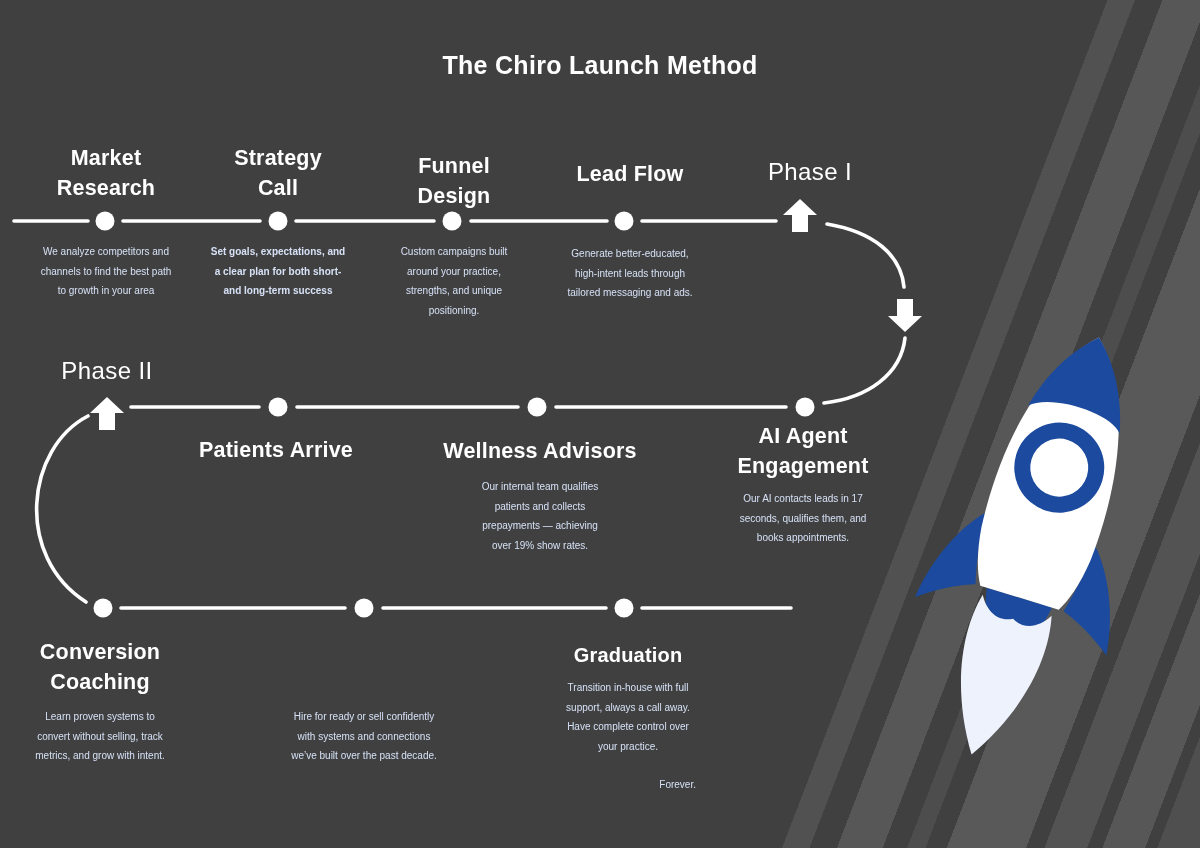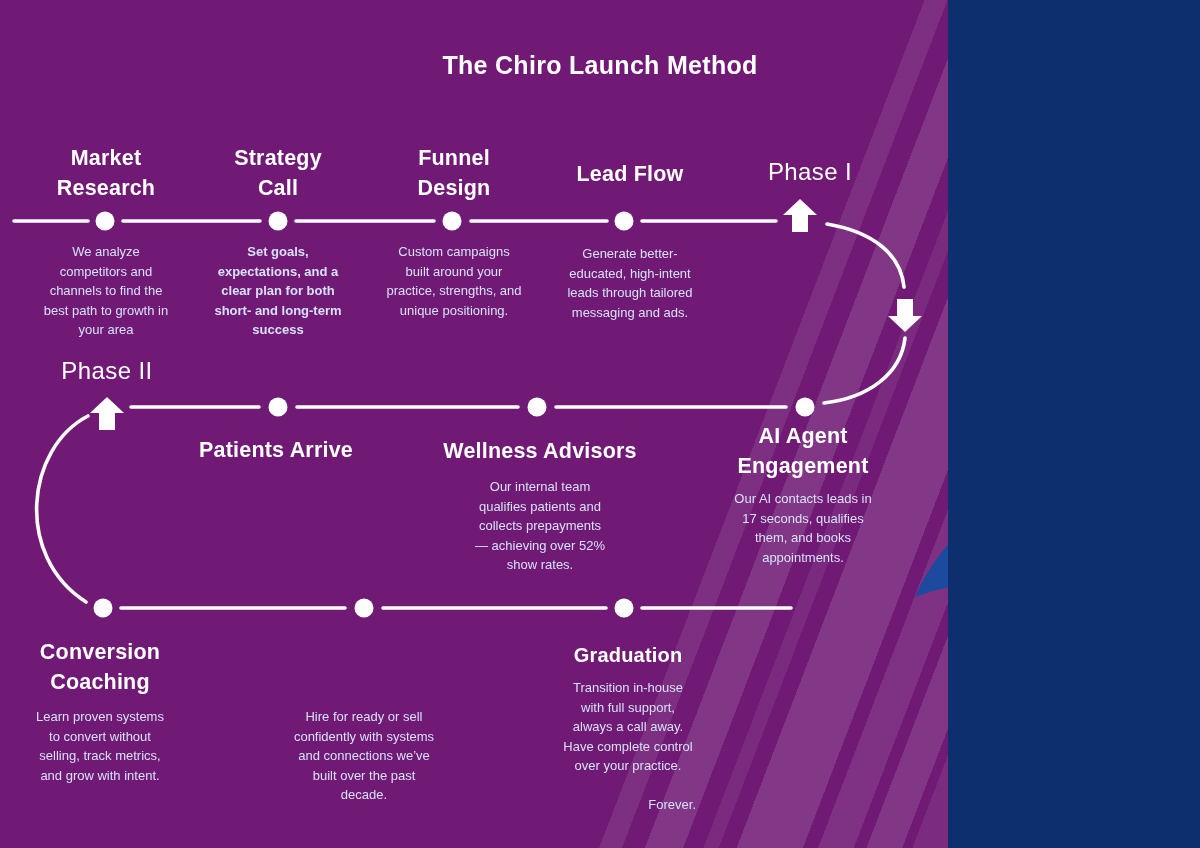--- a/index.html
+++ b/index.html
@@ -1,18 +1,18 @@
 <!DOCTYPE html>
 <html><head>
 <meta charset="utf-8">
 <style>
   html,body{margin:0;padding:0;background:#0d2f6e;}
   .canvas{
-    position:relative;width:948px;height:848px;overflow:hidden;
-    background:#701a75;
+    position:relative;width:1200px;height:848px;overflow:hidden;
+    background:#404040;
     font-family:"Liberation Sans",sans-serif;
     -webkit-font-smoothing:antialiased;
   }
   .streaks{
     position:absolute;inset:0;pointer-events:none;
     background:linear-gradient(111deg,
       rgba(255,255,255,0) 72.6%,
       rgba(255,255,255,0.09) 72.6%, rgba(255,255,255,0.09) 74.4%,
       rgba(255,255,255,0) 74.4%, rgba(255,255,255,0) 76.2%,
       rgba(255,255,255,0.12) 76.2%, rgba(255,255,255,0.12) 79.2%,
@@ -40,21 +40,21 @@
     position:absolute;text-align:center;color:#ffffff;
     font-size:24px;font-weight:500;letter-spacing:0.4px;
   }
   .node-label{
     position:absolute;text-align:center;color:#ffffff;
     font-size:21.5px;line-height:30px;font-weight:700;letter-spacing:0.2px;
   }
   .node-label.lg{font-size:20px;}
   .node-desc{
     position:absolute;text-align:center;color:#d6e1f6;
-    font-size:13px;line-height:19.5px;font-weight:400;
+    font-size:10px;line-height:19.5px;font-weight:400;
   }
   .forever{margin-top:19px;text-align:right;}
 </style>
 </head>
 <body>
 
 <div class="canvas">
 
   <div class="streaks"></div>
 
@@ -109,31 +109,31 @@
 
   <div class="phase-label" style="left:730px;top:158px;width:160px;">Phase I</div>
   <div class="phase-label" style="left:27px;top:357px;width:160px;">Phase II</div>
 
   <div class="node-label" style="left:31px;top:143px;width:150px;">Market Research</div>
   <div class="node-desc" style="left:37px;top:242px;width:138px;">We analyze competitors and channels to find the best path to growth in your area</div>
 
   <div class="node-label" style="left:223px;top:143px;width:110px;">Strategy Call</div>
   <div class="node-desc" style="left:209px;top:242px;width:138px;font-weight:bold;">Set goals, expectations, and a clear plan for both short- and long-term success</div>
 
-  <div class="node-label" style="left:399px;top:143px;width:110px;">Funnel Design</div>
+  <div class="node-label" style="left:399px;top:151px;width:110px;">Funnel Design</div>
   <div class="node-desc" style="left:385px;top:242px;width:138px;">Custom campaigns built around your practice, strengths, and unique positioning.</div>
 
   <div class="node-label" style="left:550px;top:159px;width:160px;">Lead Flow</div>
   <div class="node-desc" style="left:561px;top:244px;width:138px;">Generate better-educated, high-intent leads through tailored messaging and ads.</div>
 
   <div class="node-label" style="left:718px;top:421px;width:170px;">AI Agent Engagement</div>
   <div class="node-desc" style="left:734px;top:489px;width:138px;">Our AI contacts leads in 17 seconds, qualifies them, and books appointments.</div>
 
   <div class="node-label" style="left:410px;top:436px;width:260px;">Wellness Advisors</div>
-  <div class="node-desc" style="left:473px;top:477px;width:134px;">Our internal team qualifies patients and collects prepayments — achieving over 52% show rates.</div>
+  <div class="node-desc" style="left:473px;top:477px;width:134px;">Our internal team qualifies patients and collects prepayments — achieving over 19% show rates.</div>
 
   <div class="node-label" style="left:166px;top:435px;width:220px;">Patients Arrive</div>
 
   <div class="node-label" style="left:35px;top:637px;width:130px;">Conversion Coaching</div>
   <div class="node-desc" style="left:31px;top:707px;width:138px;">Learn proven systems to convert without selling, track metrics, and grow with intent.</div>
 
   <div class="node-desc" style="left:290px;top:707px;width:148px;">Hire for ready or sell confidently with systems and connections we’ve built over the past decade.</div>
 
   <div class="node-label lg" style="left:518px;top:640px;width:220px;">Graduation</div>
   <div class="node-desc" style="left:560px;top:678px;width:136px;">

